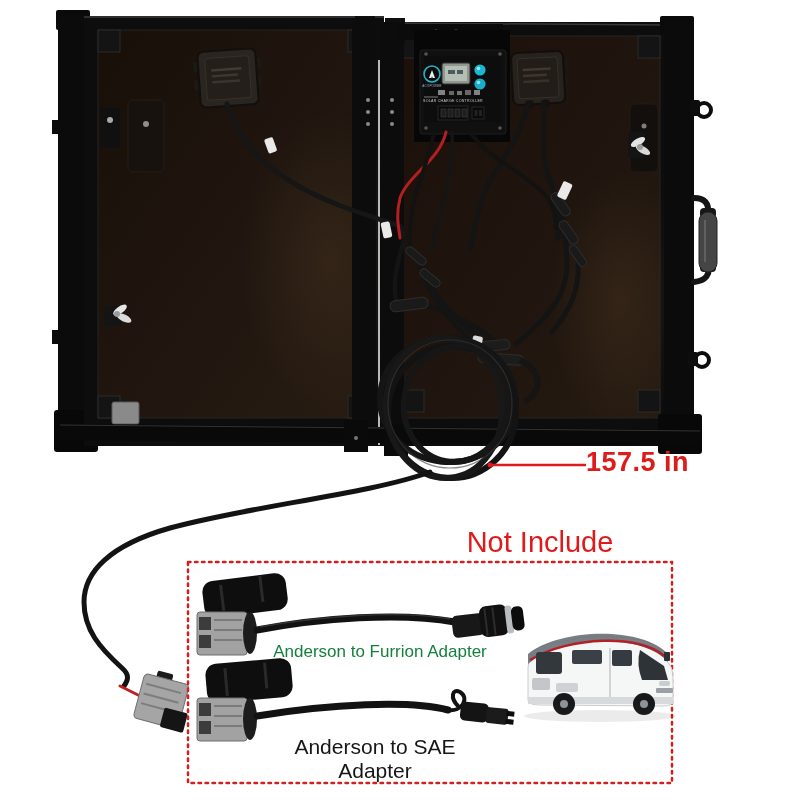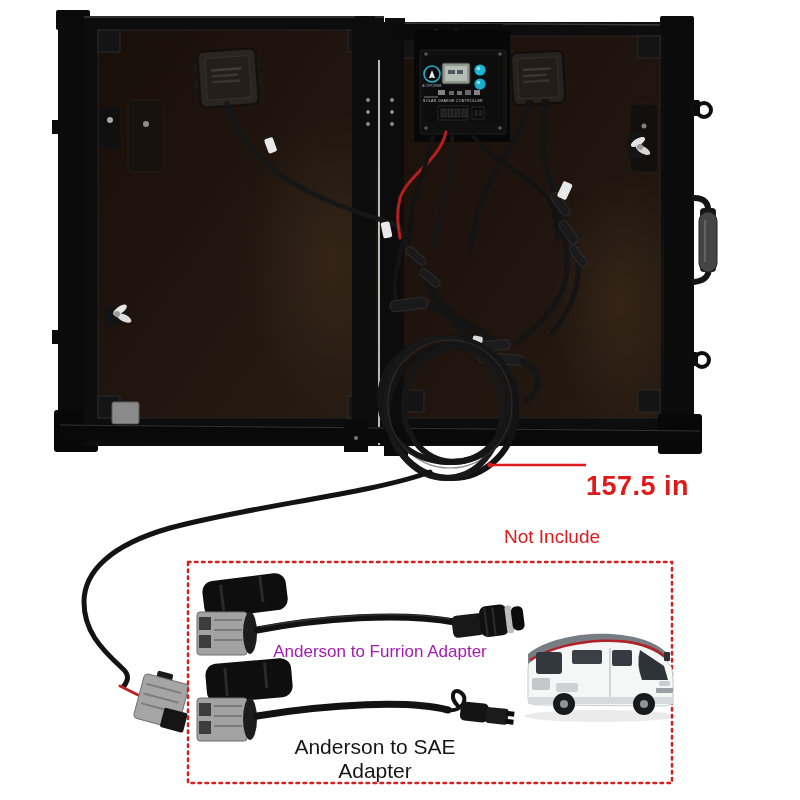--- a/index.html
+++ b/index.html
@@ -1,23 +1,23 @@
 <!DOCTYPE html>
 <html><head>
 <meta charset="utf-8">
 <style>
   html,body{margin:0;padding:0;background:#ffffff;}
   .stage{position:relative;width:800px;height:800px;background:#ffffff;overflow:hidden;
          font-family:"Liberation Sans", sans-serif;}
   .stage svg{position:absolute;left:0;top:0;}
   .lbl{position:absolute;white-space:nowrap;}
   .lbl.center{text-align:center;white-space:normal;}
-  #measure-label{left:586px;top:447px;font-size:27px;font-weight:700;color:#df1a1a;letter-spacing:.5px;margin-top:24px;}
-  #not-include-label{left:452px;top:526px;width:200px;text-align:center;font-size:19px;font-weight:400;color:#df1a1a;}
-  #furrion-label{left:268px;top:642px;width:224px;text-align:center;font-size:17px;color:#a21caf;}
+  #measure-label{left:586px;top:447px;font-size:27px;font-weight:700;color:#df1a1a;letter-spacing:.5px;}
+  #not-include-label{left:440px;top:526px;width:200px;text-align:center;font-size:29px;font-weight:400;color:#df1a1a;}
+  #furrion-label{left:268px;top:642px;width:224px;text-align:center;font-size:17px;color:#15803d;}
   #sae-label{left:262px;top:735px;width:226px;text-align:center;font-size:21px;color:#161616;}
   #controller-title{left:421px;top:99px;width:64px;text-align:center;font-size:3.6px;color:#c9cdc9;letter-spacing:.25px;}
   #controller-brand{left:418px;top:84px;width:28px;text-align:center;font-size:3px;color:#93b8bf;letter-spacing:.2px;}
 </style>
 </head>
 <body>
 
 <div class="stage">
 
 <svg width="800" height="800" viewBox="0 0 800 800">

